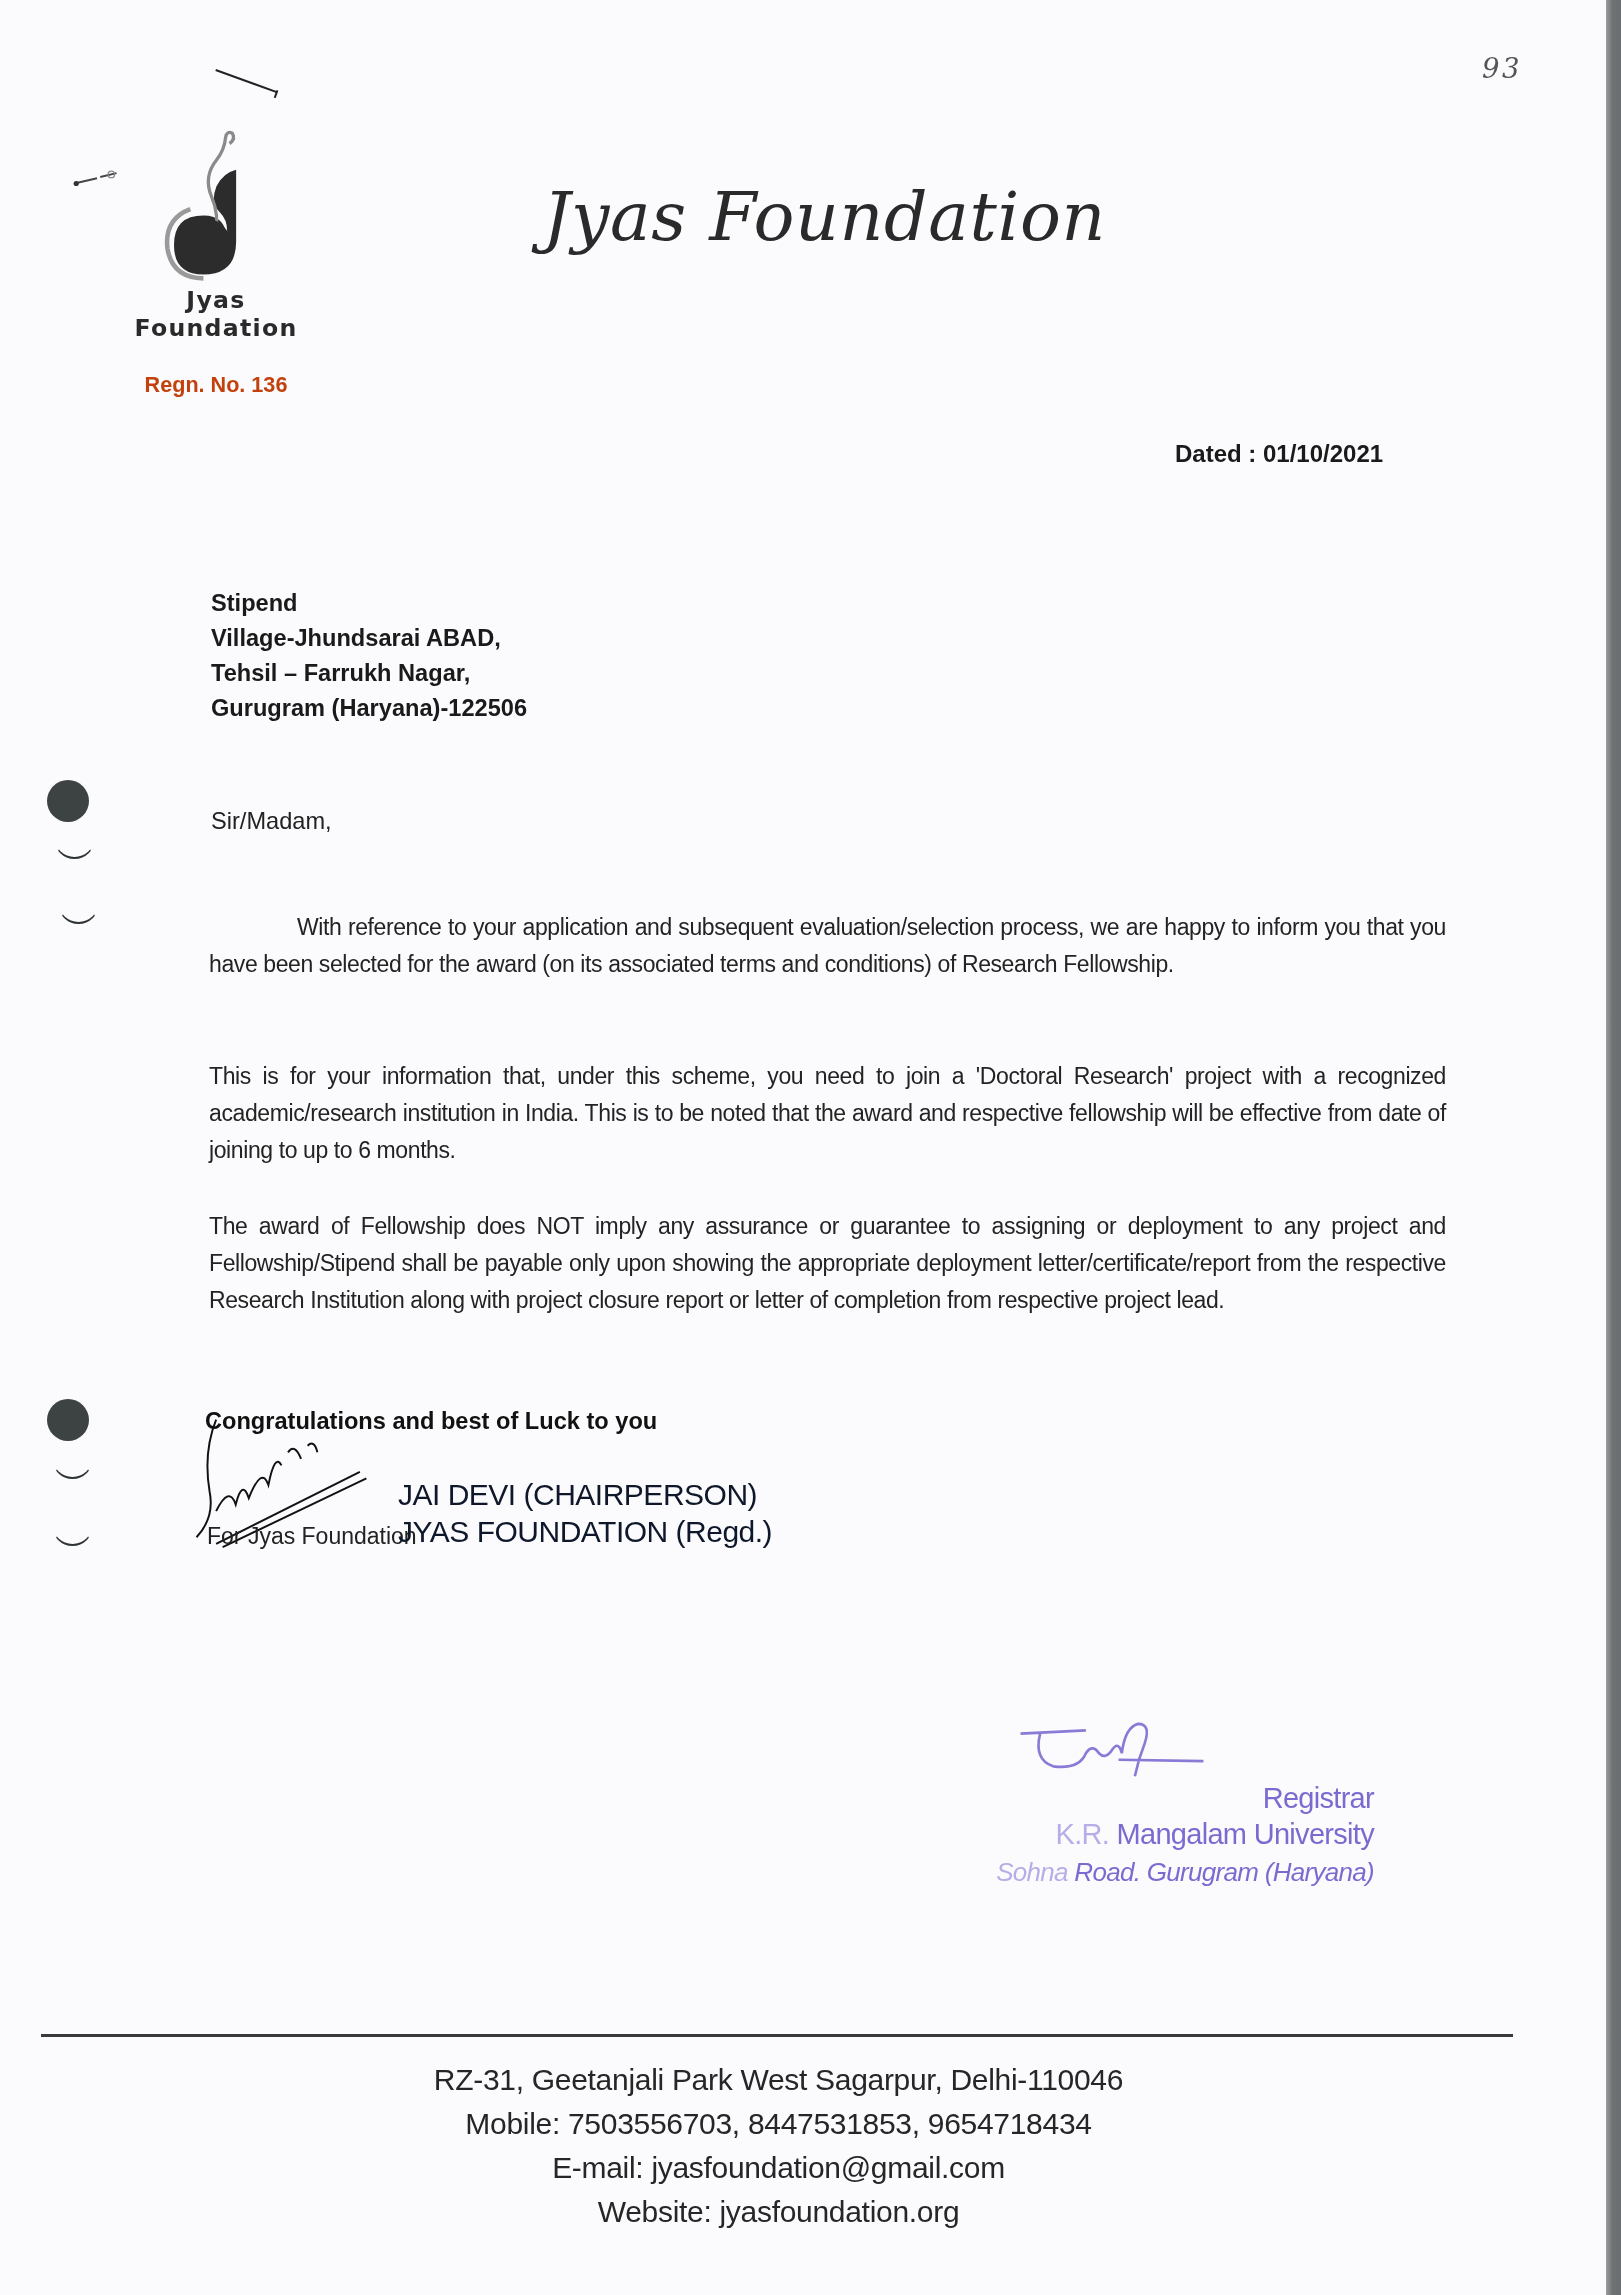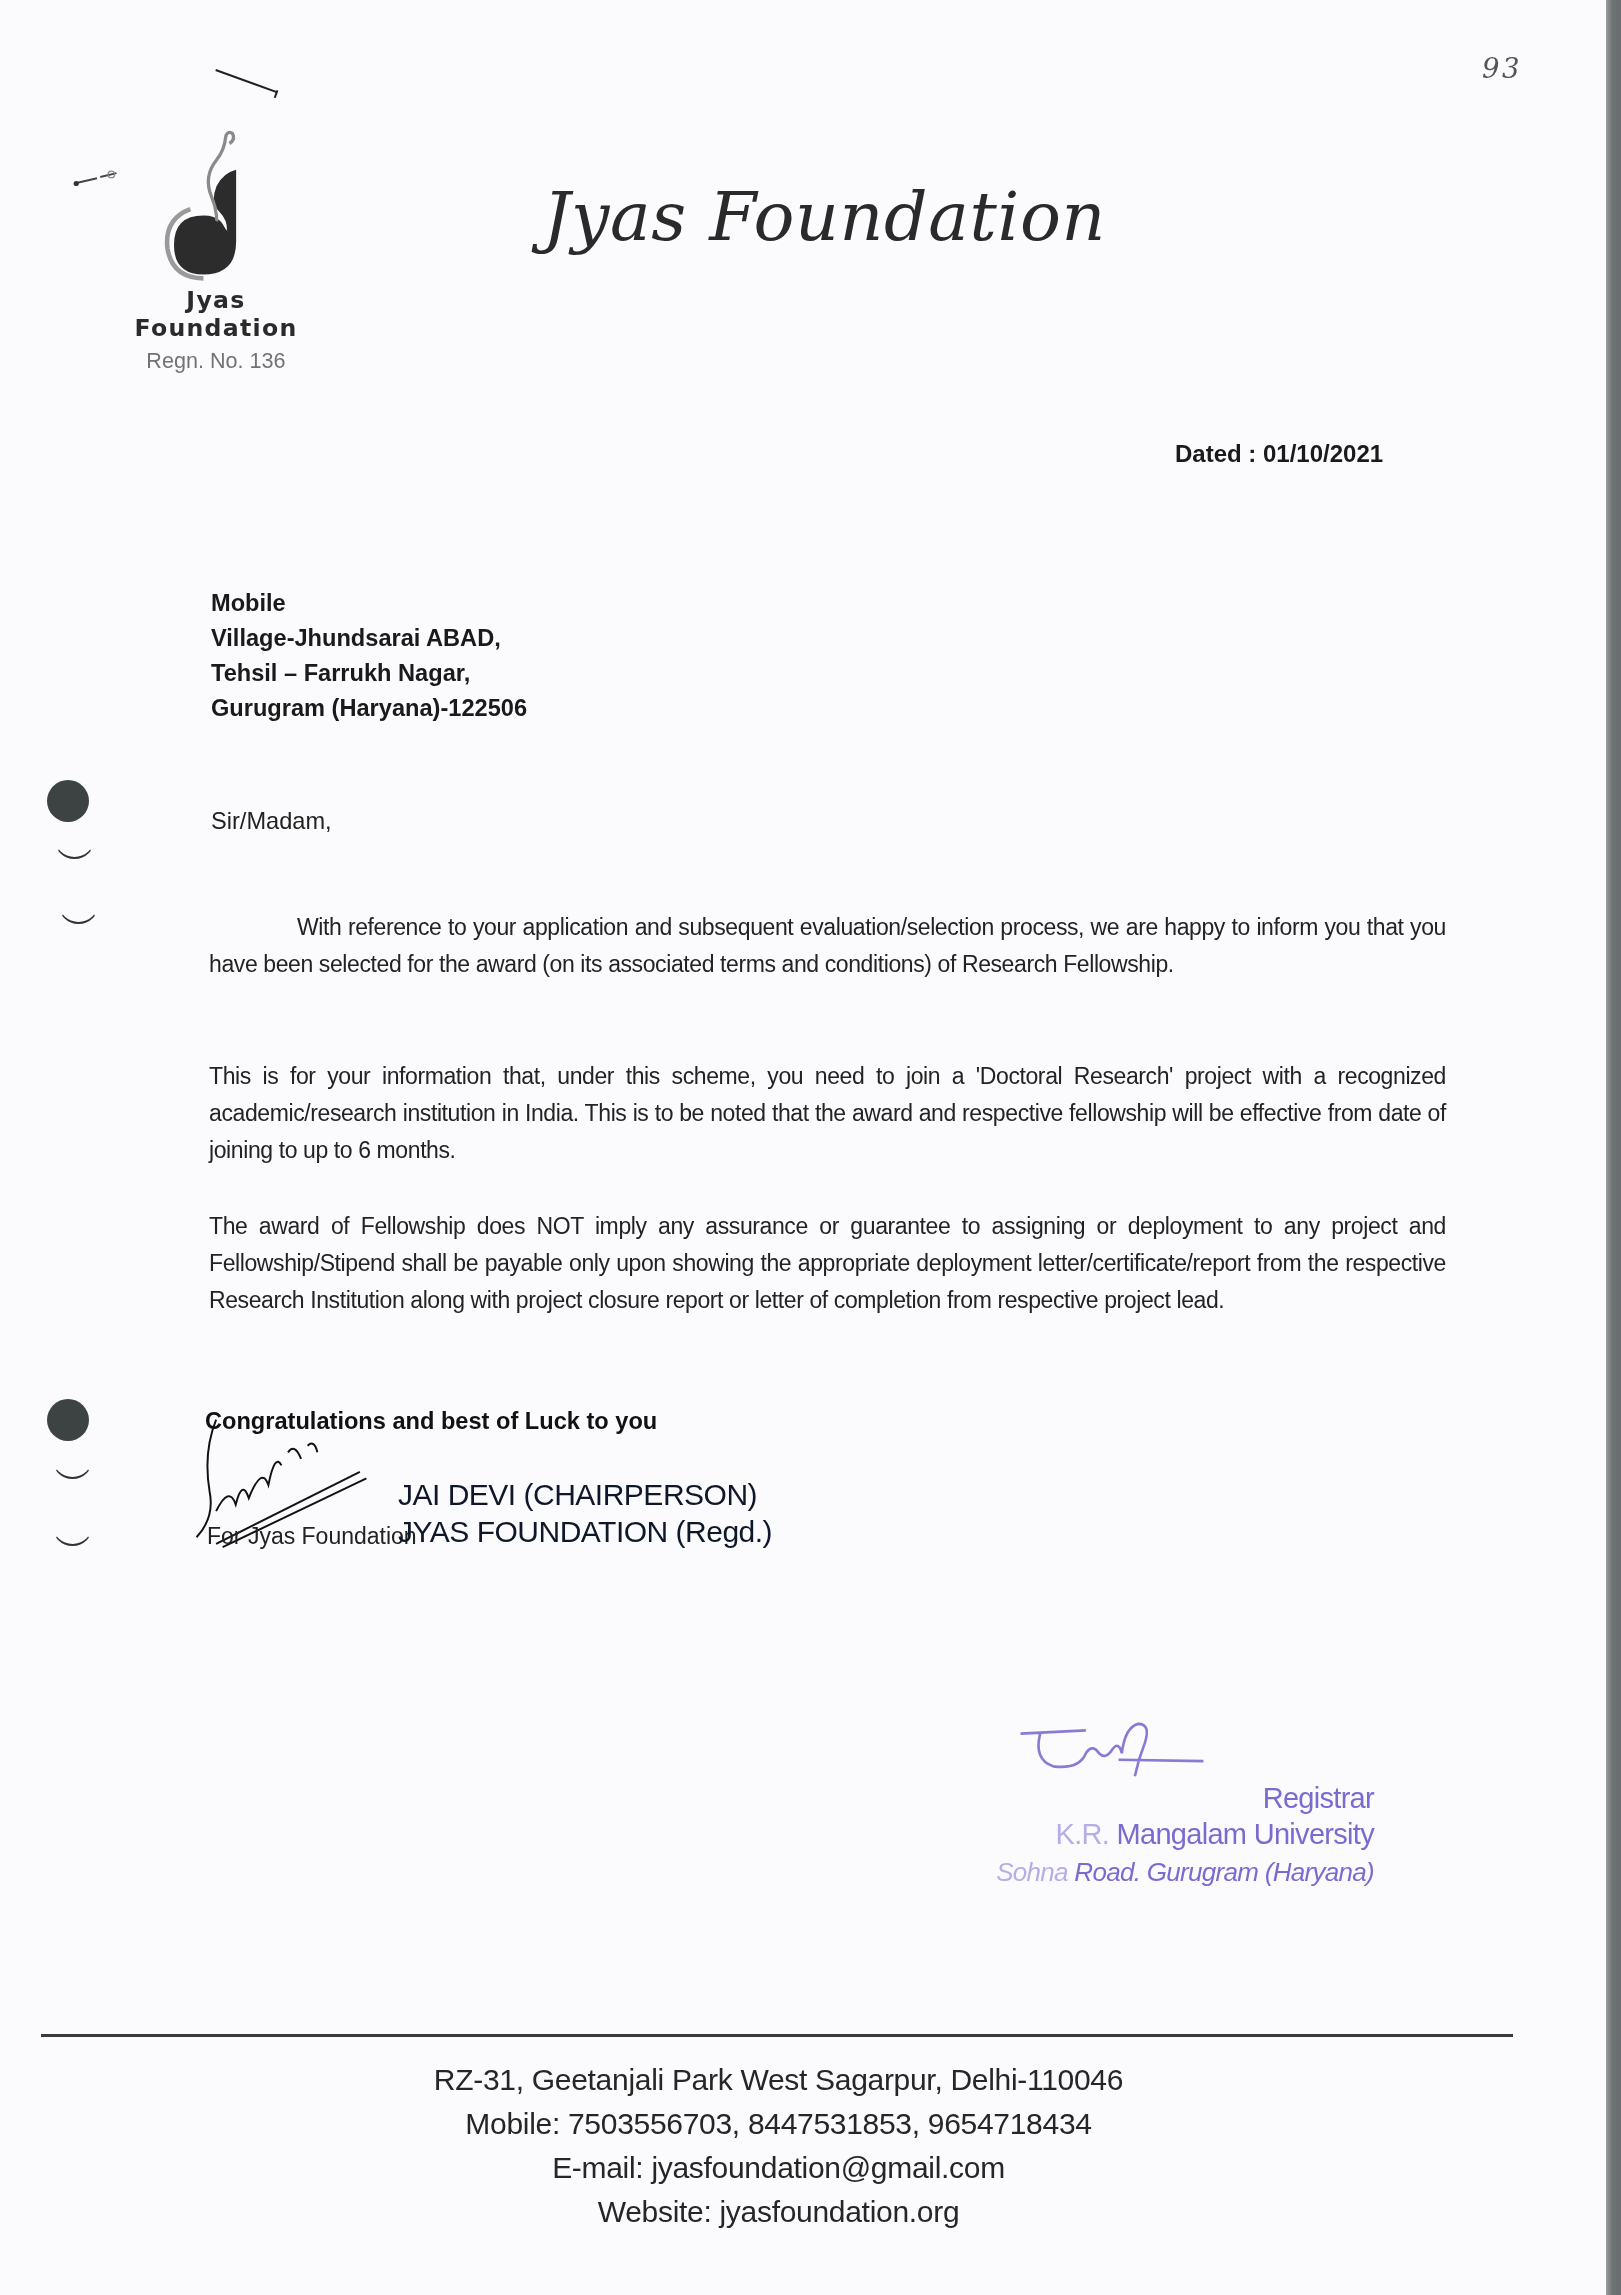--- a/index.html
+++ b/index.html
@@ -28,22 +28,22 @@
       position: absolute; left: 1482px; top: 52px; font-family: "DejaVu Serif", serif;
       font-style: italic; font-size: 27.5px; color: #555; letter-spacing: 2.6px;
     }
     .logo-block { position: absolute; left: 105px; top: 124px; width: 222px; text-align: center; }
     .logo-mark { display: block; margin: 0 auto; width: 105px; height: 157px; }
     .logo-name {
       font-family: "DejaVu Sans", sans-serif; font-weight: bold; font-size: 23.6px;
       letter-spacing: 1.3px; color: #2a2a2a; margin-top: 5.2px;
     }
     .logo-regn {
-      font-family: "Liberation Sans", sans-serif; font-weight: normal; font-size: 21.6px;
-      color: #737373; margin-top: 6px;
+      font-family: "Liberation Sans", sans-serif; font-weight: bold; font-size: 21.6px;
+      color: #c2410c; margin-top: 30px;
     }
     .title {
       position: absolute; left: 543px; top: 177px;
       font-family: "DejaVu Serif", serif; font-style: italic; font-size: 68px;
       color: #2a2a2a; letter-spacing: 0.7px;
     }
     .dated {
       position: absolute; left: 1175px; top: 440px;
       font-family: "Liberation Sans", sans-serif; font-weight: bold; font-size: 24px; color: #1a1a1a;
     }
@@ -123,21 +123,21 @@
     </svg>
     <div class="logo-name">Jyas Foundation</div>
     <div class="logo-regn">Regn. No. 136</div>
   </div>
 
   <div class="title">Jyas Foundation</div>
 
   <div class="dated">Dated : 01/10/2021</div>
 
   <div class="address">
-    <div>Mobile</div>
+    <div>Stipend</div>
     <div>Village-Jhundsarai ABAD,</div>
     <div>Tehsil – Farrukh Nagar,</div>
     <div>Gurugram (Haryana)-122506</div>
   </div>
 
   <div class="salutation">Sir/Madam,</div>
 
   <div class="body-text p1">With reference to your application and subsequent evaluation/selection process, we are happy to inform you that you have been selected for the award (on its associated terms and conditions) of Research Fellowship.</div>
   <div class="body-text p2">This is for your information that, under this scheme, you need to join a 'Doctoral Research' project with a recognized academic/research institution in India. This is to be noted that the award and respective fellowship will be effective from date of joining to up to 6 months.</div>
   <div class="body-text p3">The award of Fellowship does NOT imply any assurance or guarantee to assigning or deployment to any project and Fellowship/Stipend shall be payable only upon showing the appropriate deployment letter/certificate/report from the respective Research Institution along with project closure report or letter of completion from respective project lead.</div>

